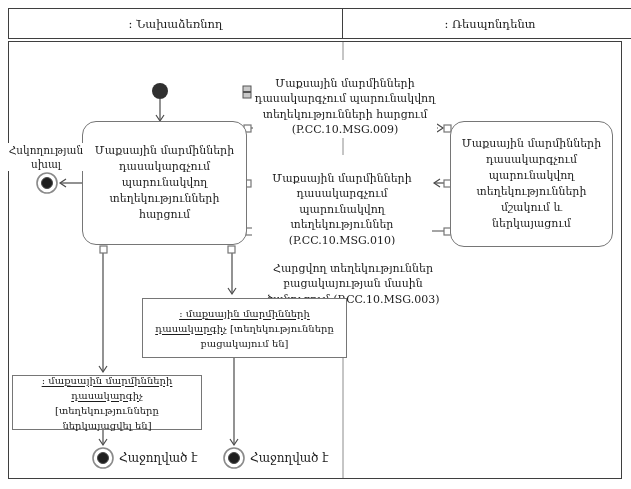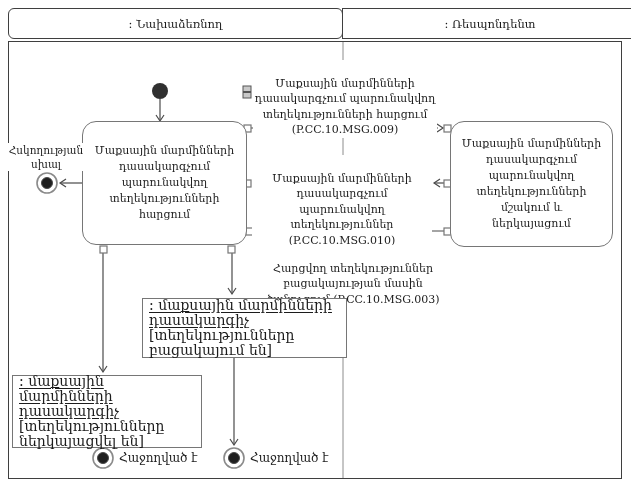--- a/index.html
+++ b/index.html
@@ -30,39 +30,39 @@
   .initial{fill:#303030;}
   .rake{stroke:#8a8a8a; stroke-width:1; fill:none;}
   .msg8{fill:#c9c9c9; stroke:#555; stroke-width:1;}
   .activity{
     box-sizing:border-box; border:1.6px solid var(--node-border); border-radius:14px;
     background:var(--node-fill); display:flex; align-items:center; justify-content:center;
     text-align:center; font-size:11px; line-height:16px; white-space:pre-line; z-index:2; padding:2px;
   }
   .objnode{
     box-sizing:border-box; border:1.4px solid var(--node-border); background:#fff;
-    display:flex; align-items:center; justify-content:center; text-align:left;
-    font-size:14px; line-height:15px; z-index:2; padding:6px 6px;
+    display:flex; align-items:center; justify-content:center; text-align:center;
+    font-size:10px; line-height:15px; z-index:2; padding:6px 6px;
   }
   .objnode .u{text-decoration:underline; text-underline-offset:2px;}
   .flowlabel{
     text-align:center; font-size:11px; line-height:15.5px; white-space:pre-line;
     background:#fff; z-index:2;
   }
   .sidelabel{
     text-align:center; font-size:10.5px; line-height:14px; z-index:2; background:#fff;
   }
   .endlabel{font-size:12px; line-height:13px; z-index:2;}
 </style>
 </head>
 <body>
 
 <div id="canvas">
 
-  <div class="abs lane-cell" style="left:8px; top:8px; width:335px; height:31px;border-radius:6px;">
+  <div class="abs lane-cell" style="left:8px; top:8px; width:335px; height:31px;">
     <span>: Նախաձեռնող</span>
   </div>
   <div class="abs lane-cell" style="left:342px; top:8px; width:296px; height:31px;">
     <span>: Ռեսպոնդենտ</span>
   </div>
 
   <div class="abs frame" style="left:8px; top:41px; width:614px; height:438px;"></div>
 
   <svg class="wires" width="631" height="489" viewBox="0 0 631 489">
 
@@ -157,21 +157,21 @@
     <span>Հսկողության սխալ</span>
   </div>
 
   <div class="abs objnode" style="left:142px; top:298px; width:205px; height:60px;">
     <div>
       <span class="u">: մաքսային մարմինների դասակարգիչ</span>
       <span>[տեղեկությունները բացակայում են]</span>
     </div>
   </div>
 
-  <div class="abs objnode" style="left:12px; top:375px; width:190px; height:73px;">
+  <div class="abs objnode" style="left:12px; top:375px; width:190px; height:55px;">
     <div>
       <span class="u">: մաքսային մարմինների դասակարգիչ</span>
       <span>[տեղեկությունները ներկայացվել են]</span>
     </div>
   </div>
 
   <div class="abs endlabel" style="left:119px; top:452px;">
     <span>Հաջողված է</span>
   </div>
   <div class="abs endlabel" style="left:250px; top:452px;">

